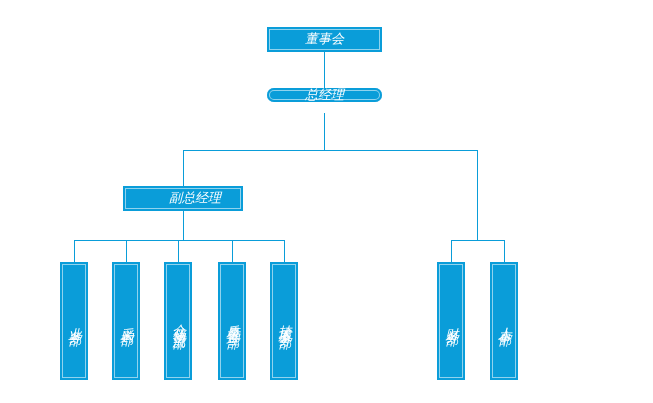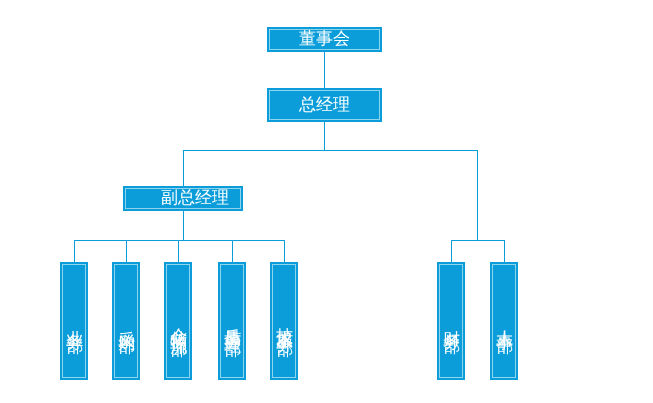--- a/index.html
+++ b/index.html
@@ -20,23 +20,24 @@
     background: #0a9dd9;
     box-shadow: inset 0 0 0 2px #0a9dd9, inset 0 0 0 3px rgba(255,255,255,0.55);
     display: flex;
     align-items: center;
     justify-content: center;
     box-sizing: border-box;
     cursor: default;
   }
   .node-label {
     color: #ffffff;
-    font-size: 17px;
+    font-size: 13px;
     line-height: 1.1;
     white-space: nowrap;
+    font-style: italic;
   }
   .v-node .node-label {
     writing-mode: vertical-rl;
     text-orientation: upright;
     letter-spacing: 3px;
     white-space: normal;
   }
   .line {
     position: absolute;
     background: #0a9dd9;
@@ -64,21 +65,21 @@
   <div class="line v" style="left:284px; top:240px; height:22px;"></div>
 
   <div class="line h" style="left:451px; top:240px; width:54px;"></div>
   <div class="line v" style="left:451px; top:240px; height:22px;"></div>
   <div class="line v" style="left:504px; top:240px; height:22px;"></div>
 
   <div class="node h-node" style="left:267px; top:27px; width:115px; height:25px;">
     <span class="node-label">董事会</span>
   </div>
 
-  <div class="node h-node" style="left:267px; top:88px; width:115px; height:34px;">
+  <div class="node h-node" style="left:267px; top:88px; width:115px; height:14px;border-radius:12px;">
     <span class="node-label">总经理</span>
   </div>
 
   <div class="node h-node" style="left:123px; top:186px; width:120px; height:25px;padding-left:24px;">
     <span class="node-label">副总经理</span>
   </div>
 
   <div class="node v-node" style="left:60px; top:262px; width:28px; height:118px;">
     <span class="node-label">业务部</span>
   </div>

